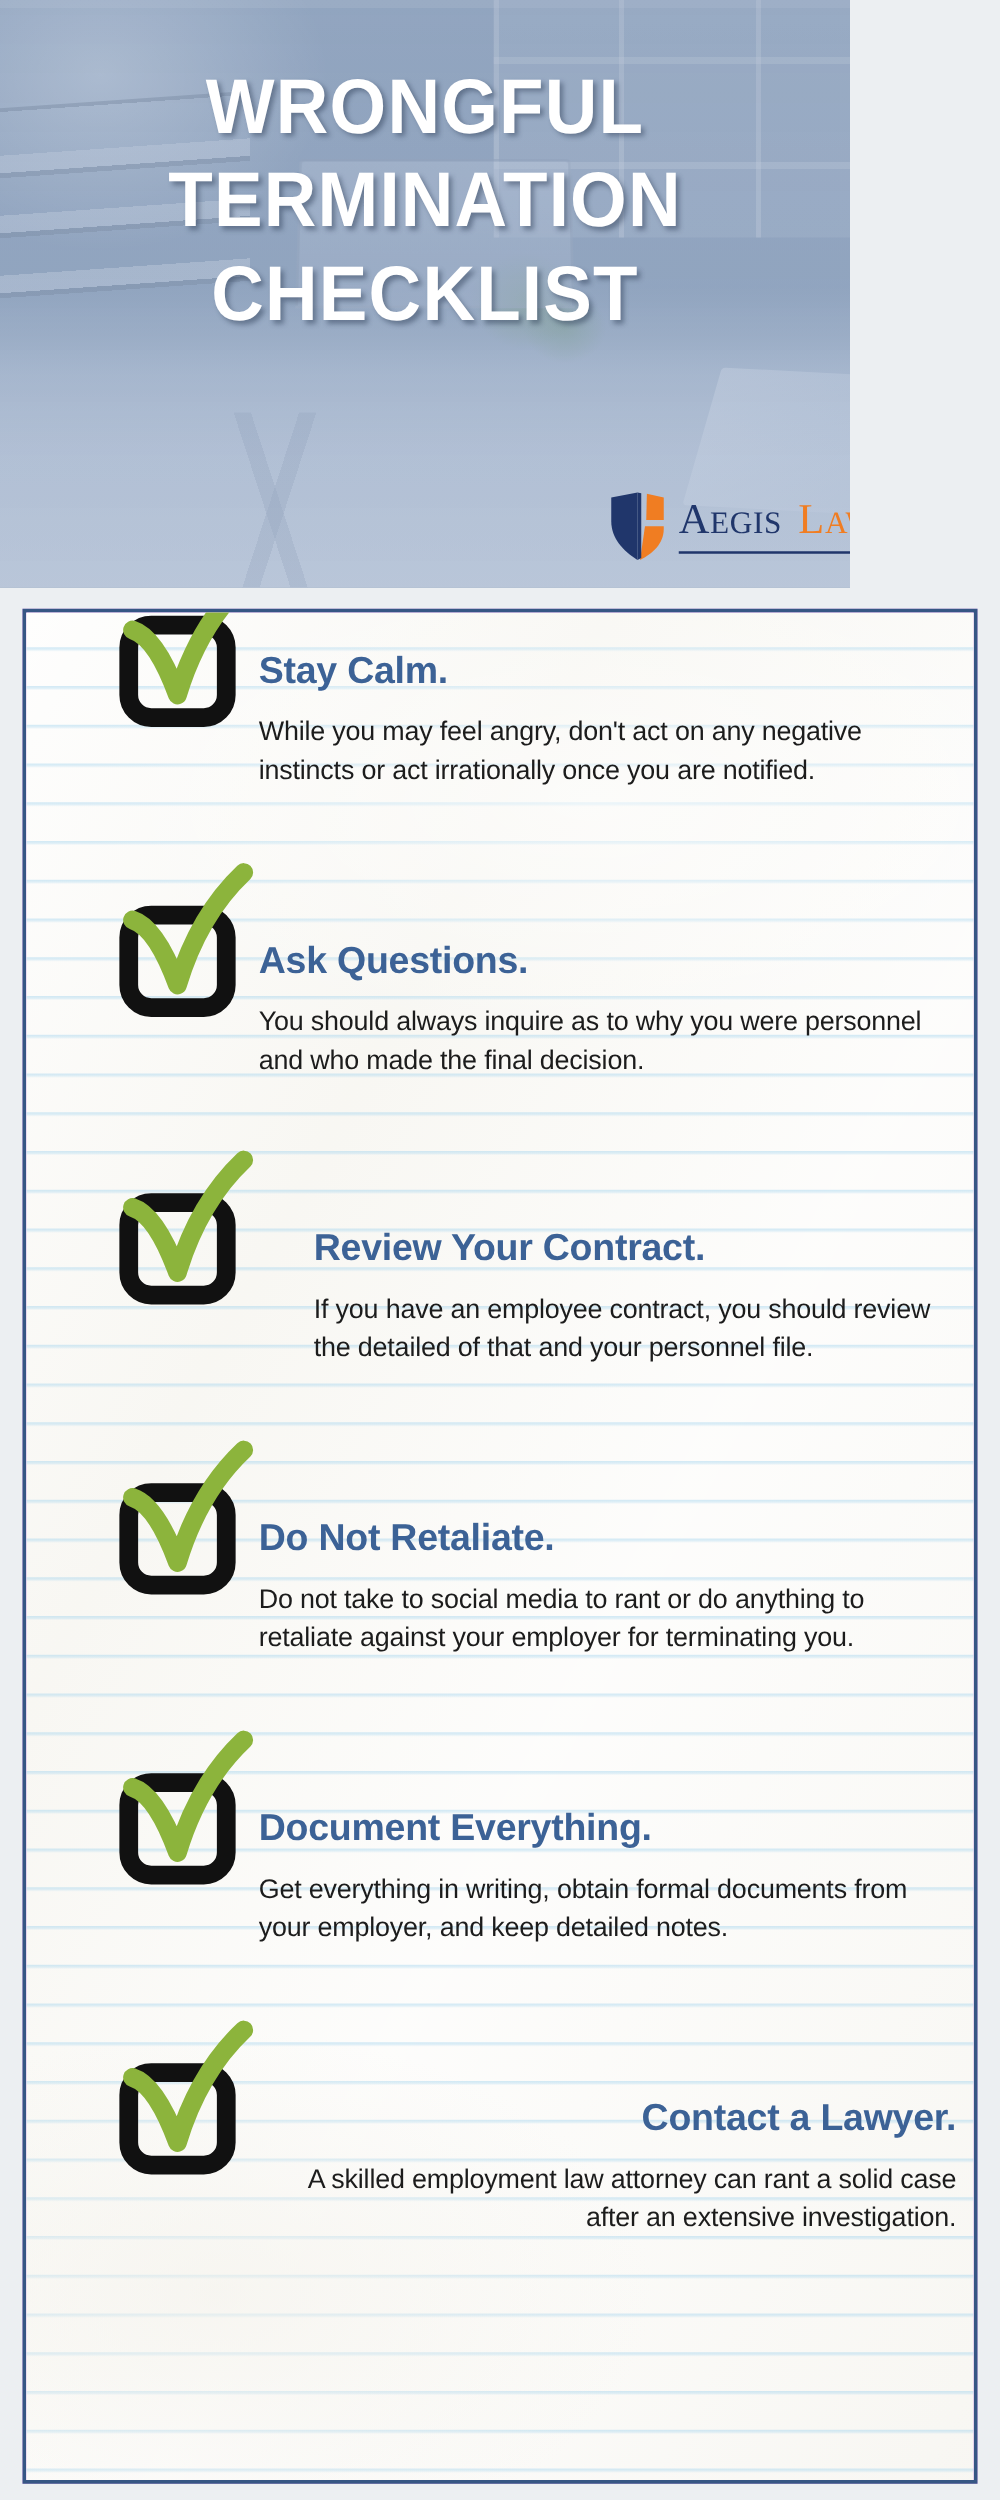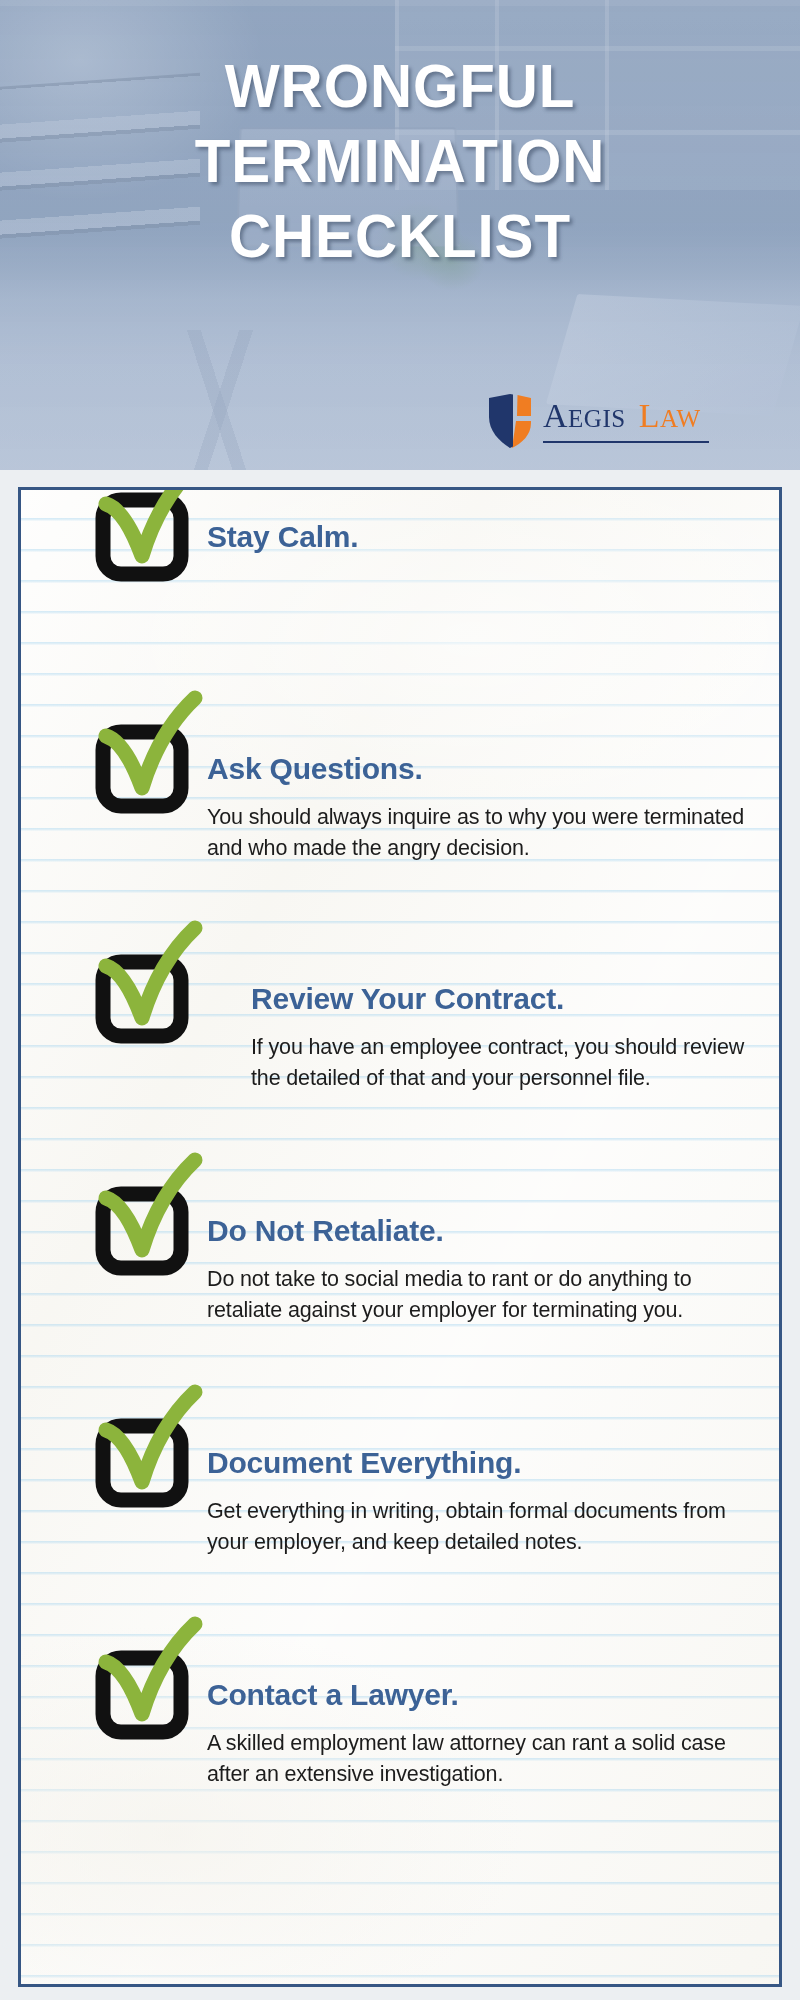--- a/index.html
+++ b/index.html
@@ -17,21 +17,21 @@
     position: relative;
     width: 800px;
     height: 2000px;
     background: #eceff2;
     overflow: hidden;
   }
 
   
   .header {
     position: relative;
-    width: 800px;
+    width: 680px;
     height: 470px;
     overflow: hidden;
     background: #8fa2bb;
   }
 
   
   .photo {
     position: absolute;
     inset: 0;
     background:
@@ -261,32 +261,33 @@
     <div class="items" id="items">
         <div class="item" style="top: 0px;">
           <div class="check" style="top: -32px;">
             <svg viewBox="0 0 128 128" xmlns="http://www.w3.org/2000/svg">
               <rect x="24" y="42" width="78" height="74" rx="18" ry="18" fill="none" stroke="#111111" stroke-width="15"></rect>
               <path d="M27 46 Q46 52 63 98 Q80 42 116 8" fill="none" stroke="#8cb43c" stroke-width="15" stroke-linecap="round" stroke-linejoin="round"></path>
             </svg>
           </div>
           <div class="item-text" style="top: 30px;">
             <div class="item-title">Stay Calm.</div>
+            <div class="item-body">While you may feel angry, don't act on any negative instincts or act irrationally once you are notified.</div>
           </div>
         </div>
         <div class="item" style="top: 232px;">
           <div class="check" style="top: -32px;">
             <svg viewBox="0 0 128 128" xmlns="http://www.w3.org/2000/svg">
               <rect x="24" y="42" width="78" height="74" rx="18" ry="18" fill="none" stroke="#111111" stroke-width="15"></rect>
               <path d="M27 46 Q46 52 63 98 Q80 42 116 8" fill="none" stroke="#8cb43c" stroke-width="15" stroke-linecap="round" stroke-linejoin="round"></path>
             </svg>
           </div>
           <div class="item-text" style="top: 30px;">
             <div class="item-title">Ask Questions.</div>
-            <div class="item-body">You should always inquire as to why you were terminated and who made the angry decision.</div>
+            <div class="item-body">You should always inquire as to why you were personnel and who made the final decision.</div>
           </div>
         </div>
         <div class="item" style="top: 462px;">
           <div class="check" style="top: -32px;">
             <svg viewBox="0 0 128 128" xmlns="http://www.w3.org/2000/svg">
               <rect x="24" y="42" width="78" height="74" rx="18" ry="18" fill="none" stroke="#111111" stroke-width="15"></rect>
               <path d="M27 46 Q46 52 63 98 Q80 42 116 8" fill="none" stroke="#8cb43c" stroke-width="15" stroke-linecap="round" stroke-linejoin="round"></path>
             </svg>
           </div>
           <div class="item-text" style="top: 30px; margin-left: 44px;">
@@ -318,21 +319,21 @@
             <div class="item-body">Get everything in writing, obtain formal documents from your employer, and keep detailed notes.</div>
           </div>
         </div>
         <div class="item" style="top: 1158px;">
           <div class="check" style="top: -32px;">
             <svg viewBox="0 0 128 128" xmlns="http://www.w3.org/2000/svg">
               <rect x="24" y="42" width="78" height="74" rx="18" ry="18" fill="none" stroke="#111111" stroke-width="15"></rect>
               <path d="M27 46 Q46 52 63 98 Q80 42 116 8" fill="none" stroke="#8cb43c" stroke-width="15" stroke-linecap="round" stroke-linejoin="round"></path>
             </svg>
           </div>
-          <div class="item-text" style="top: 30px;">
+          <div class="item-text" style="top: 30px; text-align: right;">
             <div class="item-title">Contact a Lawyer.</div>
             <div class="item-body">A skilled employment law attorney can rant a solid case after an extensive investigation.</div>
           </div>
         </div>
       </div>
   </div>
 
 </div>
 
 </body></html>

